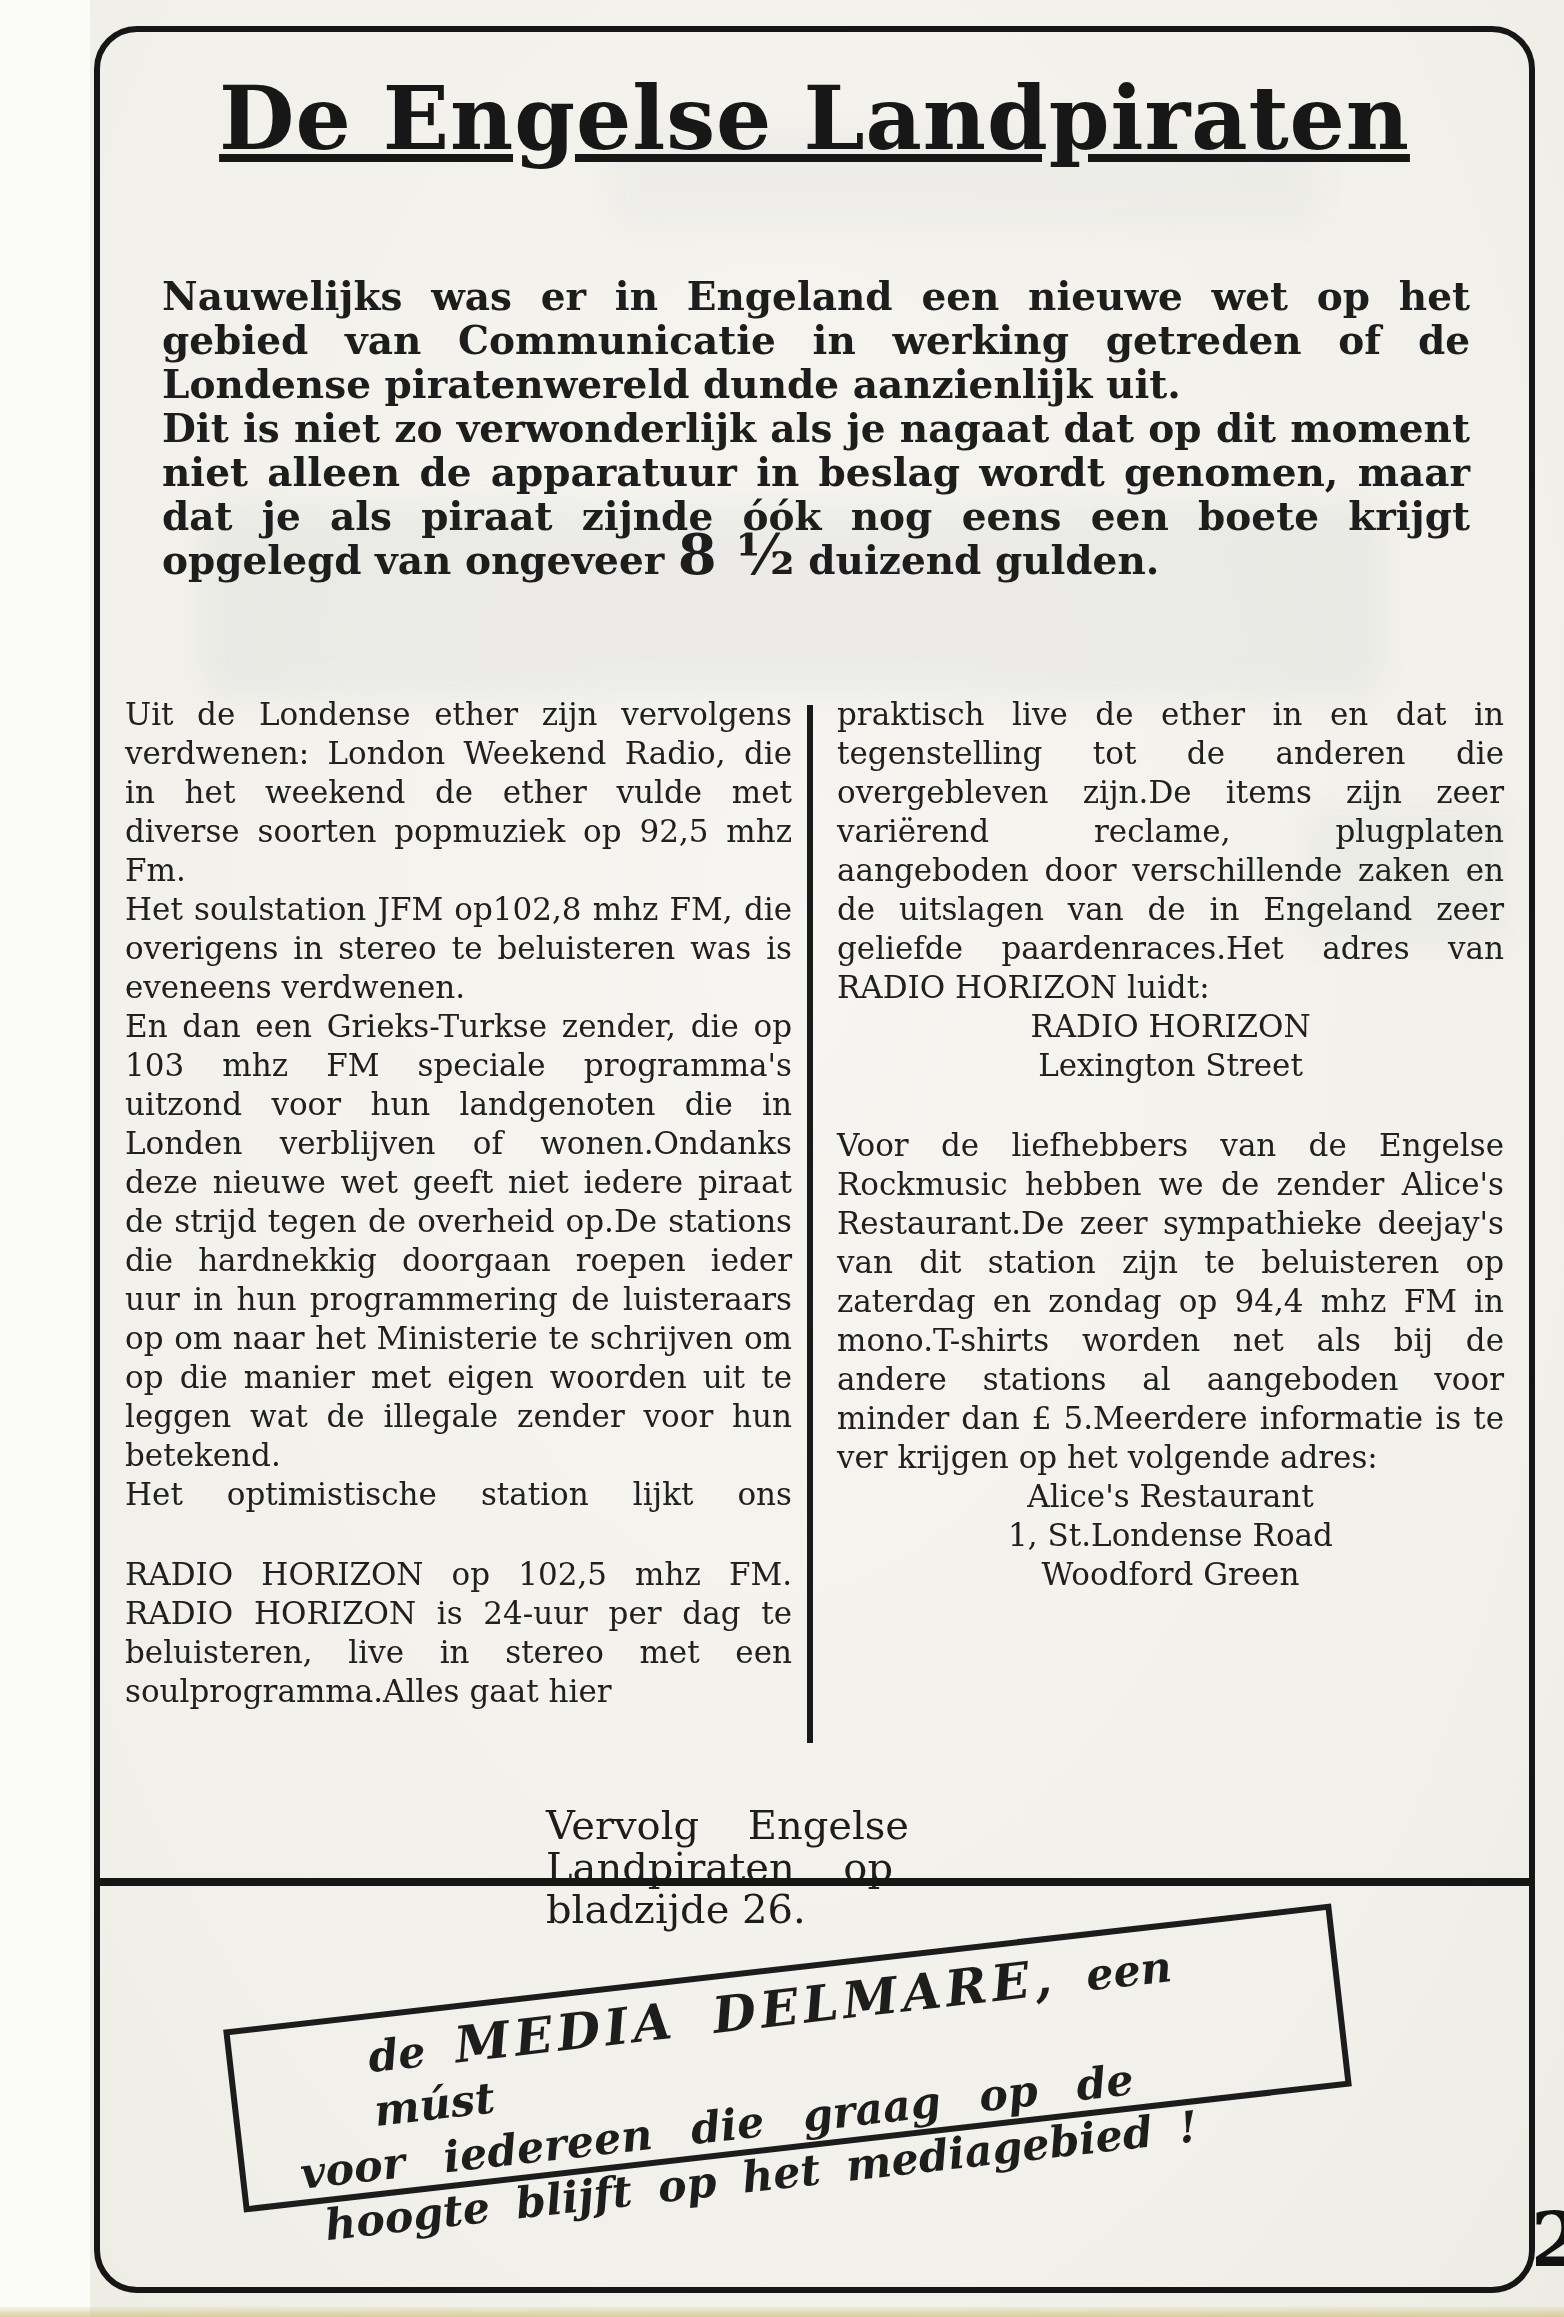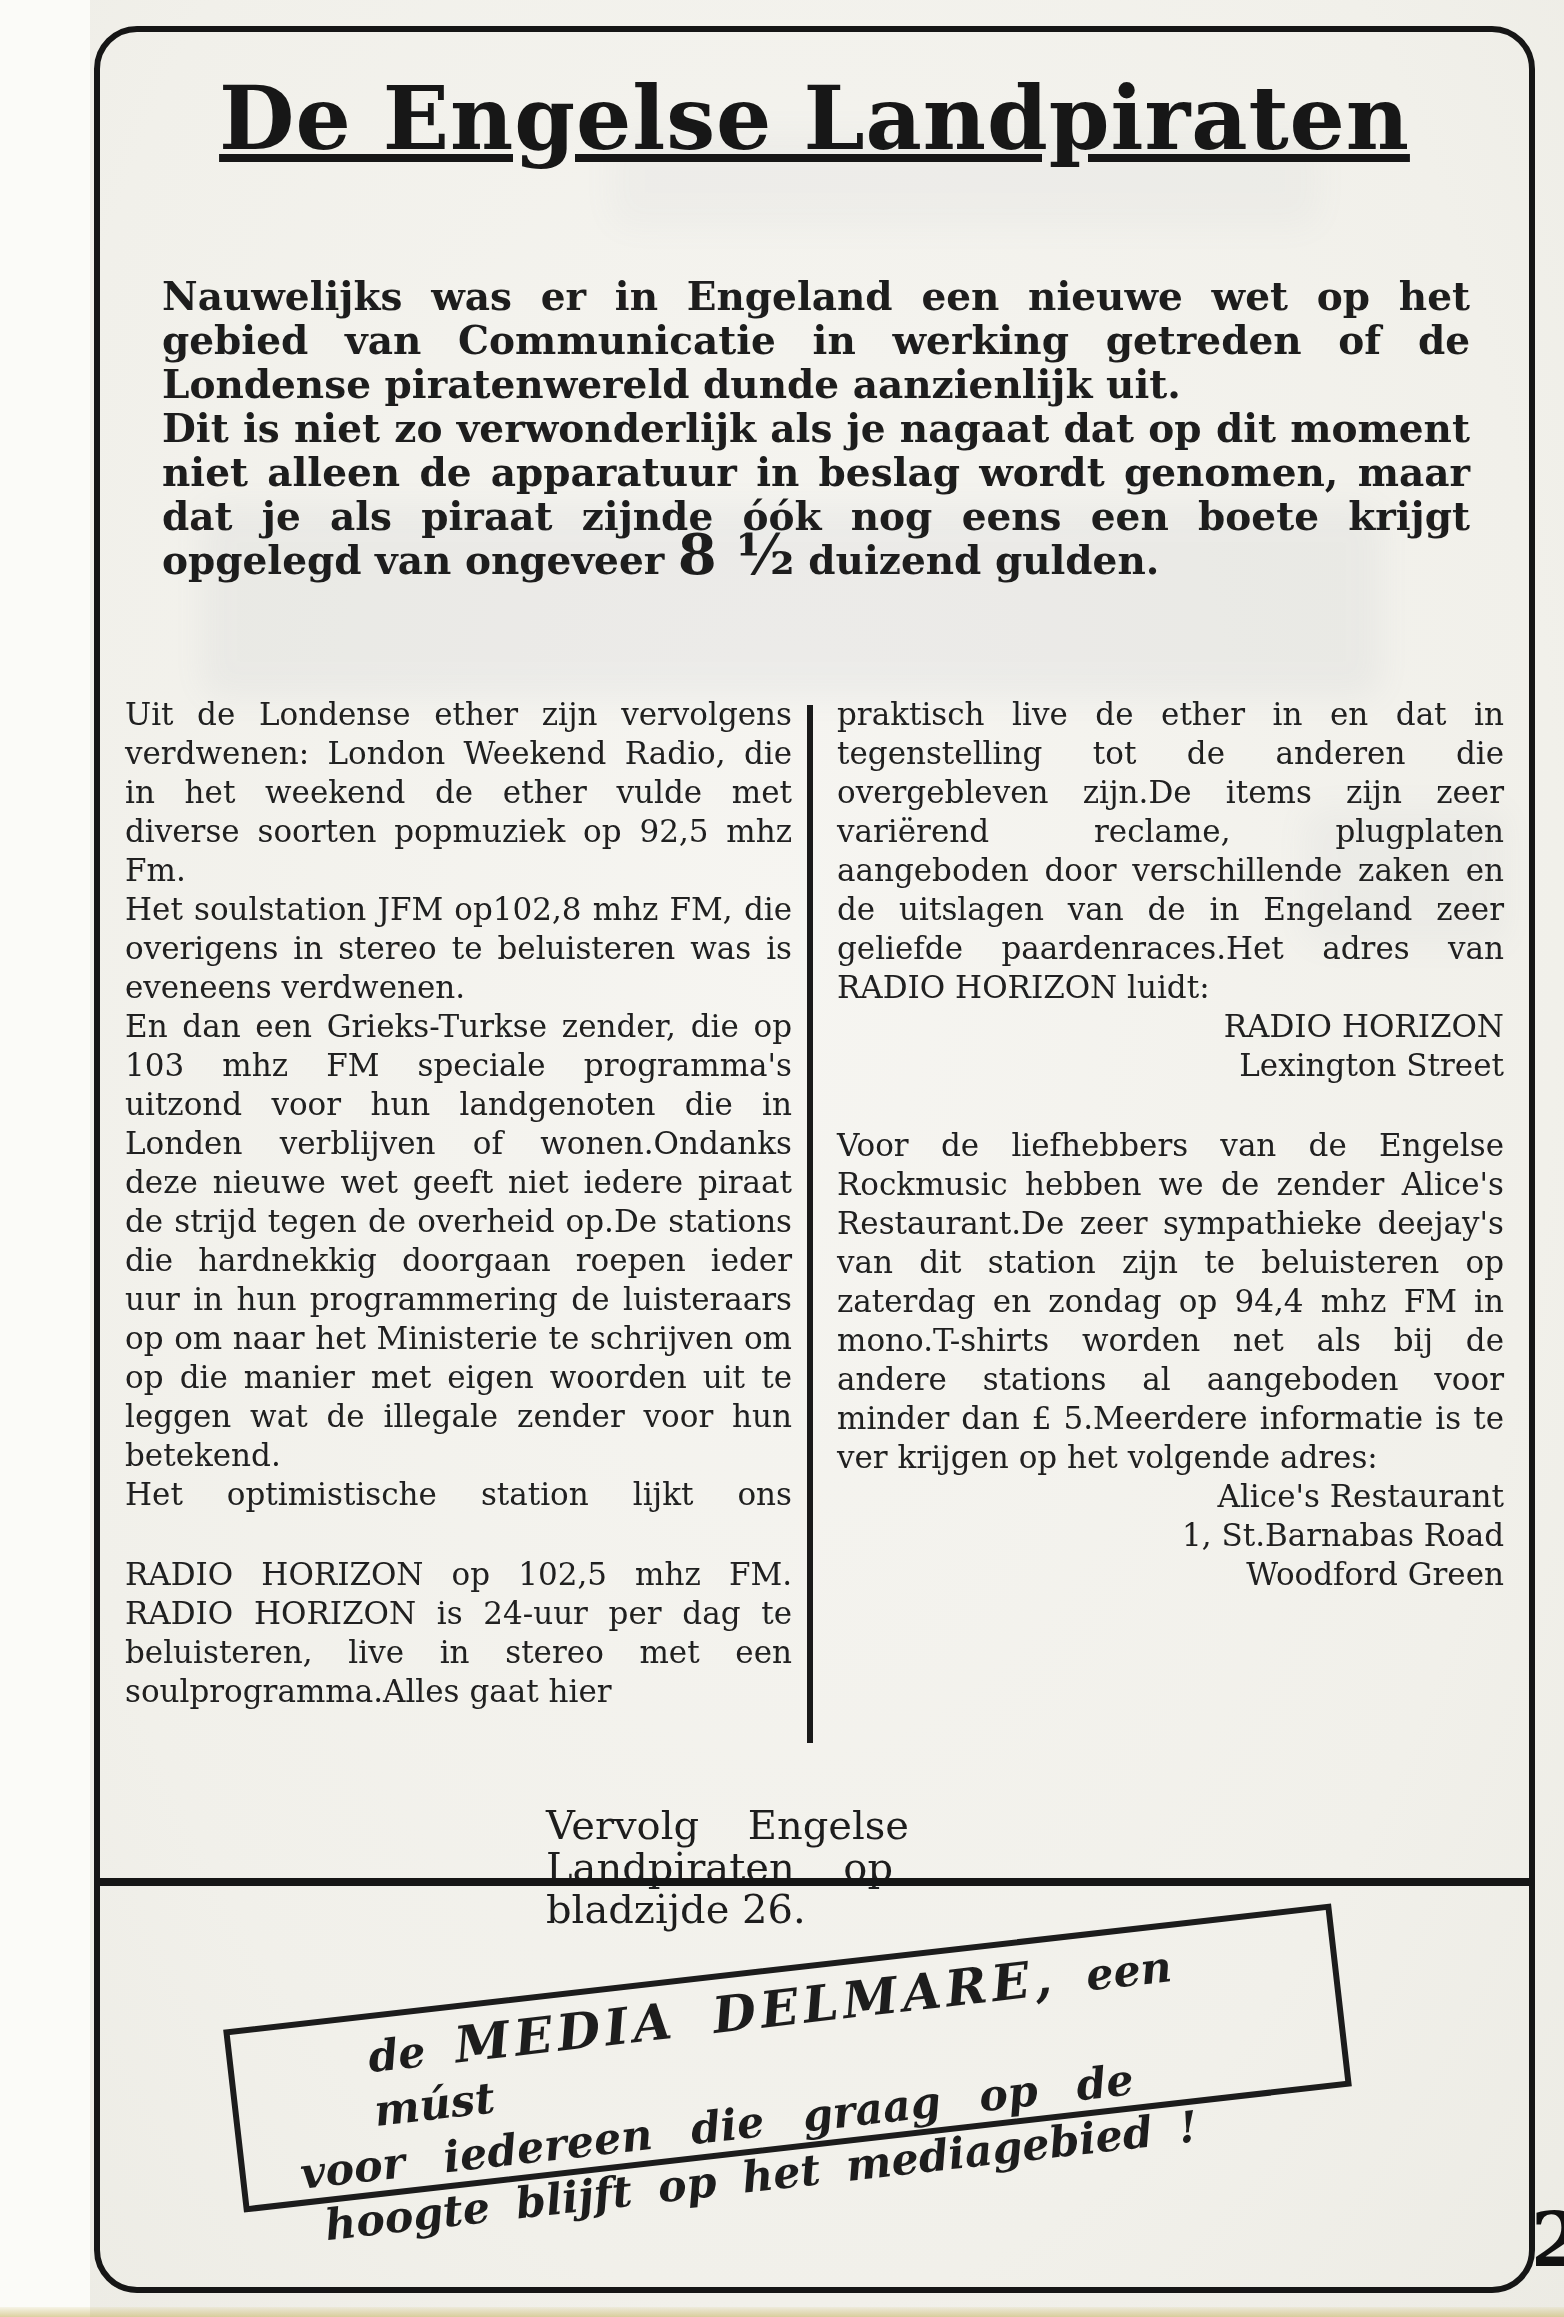--- a/index.html
+++ b/index.html
@@ -70,21 +70,21 @@
     position: absolute;
     top: 695px;
     width: 667px;
     font-size: 31px;
     line-height: 39px;
     text-align: justify;
     color: #202020;
   }
   .column p { margin: 0; }
   .column p.gap-above { margin-top: 41px; }
-  .column p.address-line { text-align: right; }
+  .column p.address-line { text-align: center; }
   .column p.stretch { text-align-last: justify; }
   .column-left { left: 125px; }
   .column-right { left: 837px; }
   .column-divider {
     position: absolute;
     left: 807px; top: 705px;
     width: 5.6px; height: 1038px;
     background: #1a1a1a;
   }
   .continuation {
@@ -154,21 +154,21 @@
   </div>
 
   <div class="column-divider"></div>
 
   <div class="column column-right">
     <p>praktisch live de ether in en dat in tegenstelling tot de anderen die overgebleven zijn.De items zijn zeer variërend reclame, plugplaten aangeboden door verschillende zaken en de uitslagen van de in Engeland zeer geliefde paardenraces.Het adres van RADIO HORIZON luidt:</p>
     <p class="address-line">RADIO HORIZON</p>
     <p class="address-line">Lexington Street</p>
     <p class="gap-above">Voor de liefhebbers van de Engelse Rockmusic hebben we de zender Alice's Restaurant.De zeer sympathieke deejay's van dit station zijn te beluisteren op zaterdag en zondag op 94,4 mhz FM in mono.T-shirts worden net als bij de andere stations al aangeboden voor minder dan £ 5.Meerdere informatie is te ver krijgen op het volgende adres:</p>
     <p class="address-line">Alice's Restaurant</p>
-    <p class="address-line">1, St.Barnabas Road</p>
+    <p class="address-line">1, St.Londense Road</p>
     <p class="address-line">Woodford Green</p>
   </div>
 
   <div class="continuation">
     <p class="wide">Vervolg Engelse Landpiraten op</p>
     <p>bladzijde 26.</p>
   </div>
 
   <div class="section-rule"></div>
 

